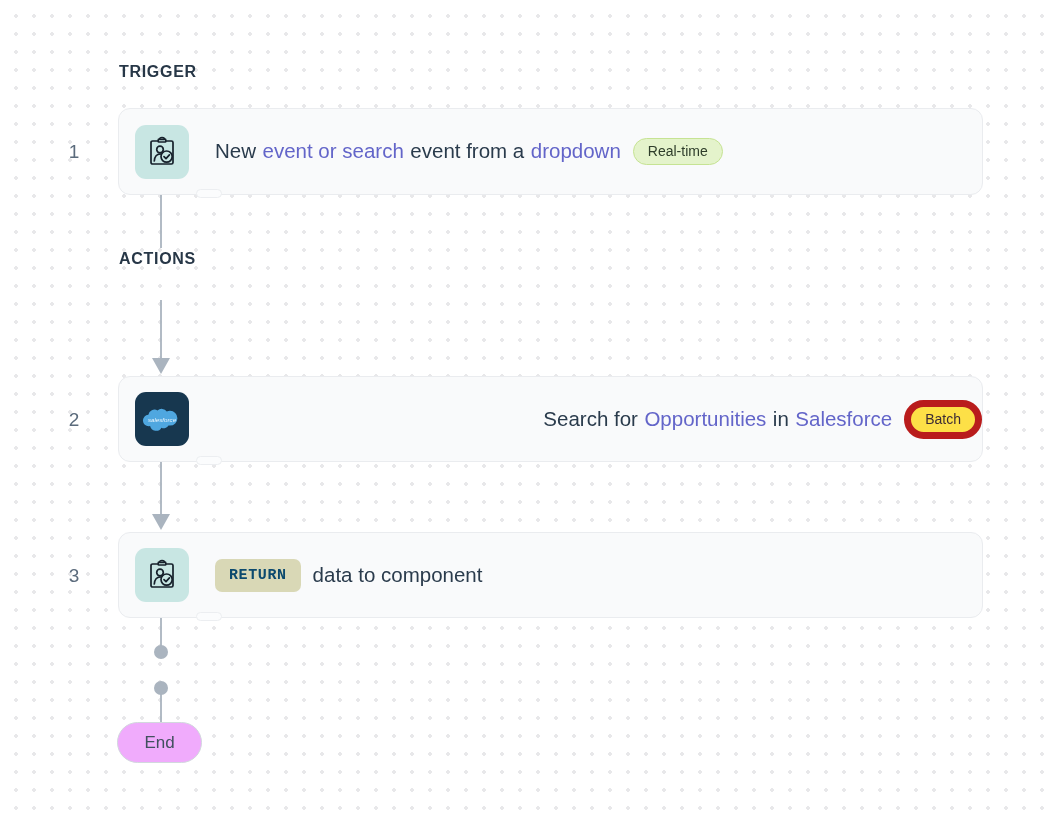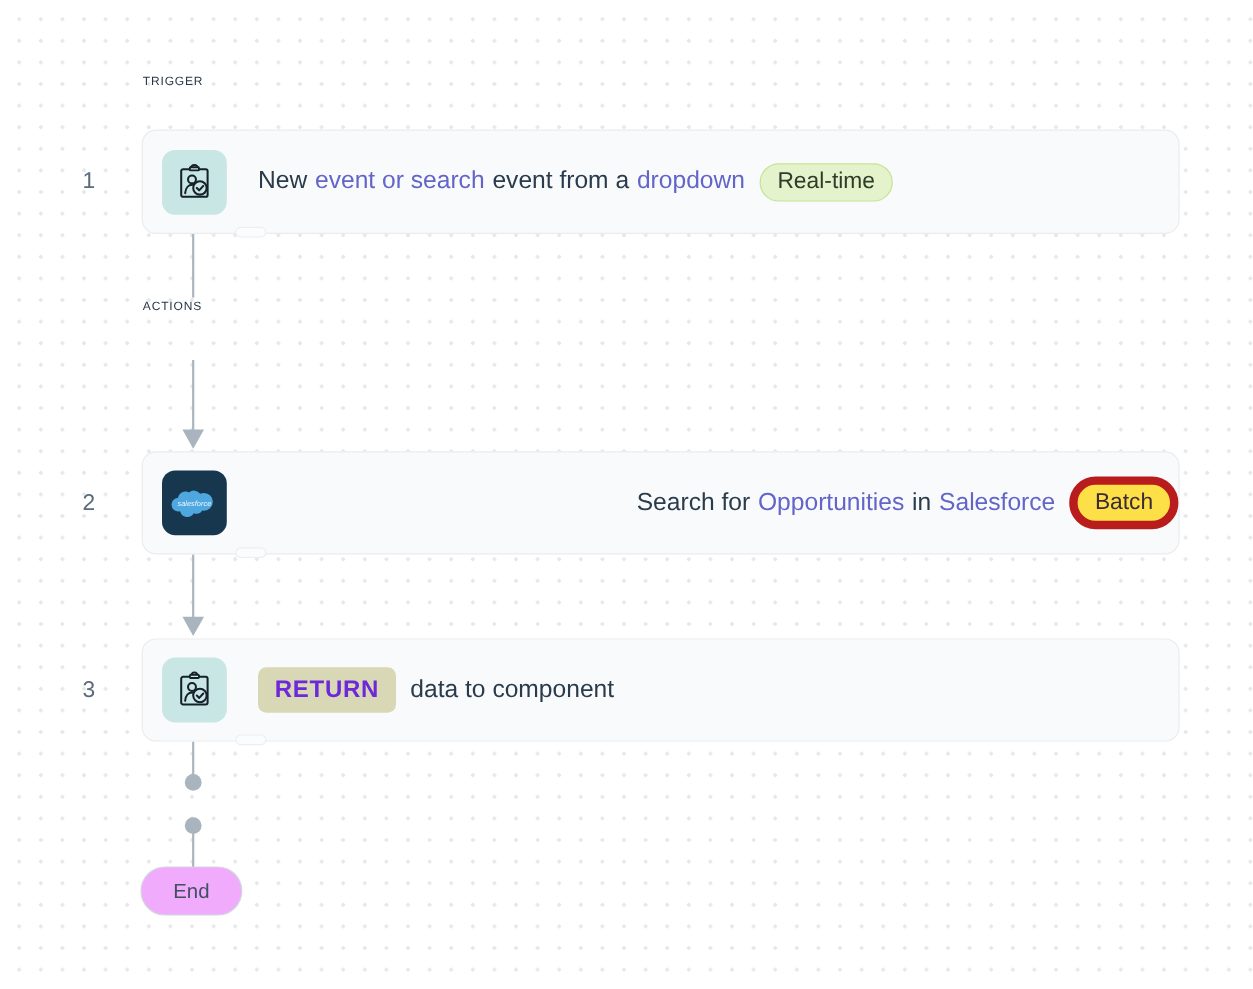--- a/index.html
+++ b/index.html
@@ -21,22 +21,22 @@
   }
 
   #canvas {
     position: absolute;
     inset: 0;
   }
 
   
   .section-header {
     position: absolute;
-    font-size: 10px;
-    font-weight: normal;
+    font-size: 16px;
+    font-weight: bold;
     letter-spacing: 0.7px;
     color: #273747;
     white-space: nowrap;
   }
   #trigger-header { left: 119px; top: 63px; }
   #actions-header { left: 119px; top: 250px; }
 
   
   .step-number {
     position: absolute;
@@ -106,21 +106,21 @@
   .card-text .link {
     color: #6365c9;
   }
   .sp { display: inline-block; width: 6.5px; }
 
   
   .badge {
     display: inline-flex;
     align-items: center;
     justify-content: center;
-    font-size: 19px;
+    font-size: 14px;
     border-radius: 999px;
     padding: 5px 14px 6px;
     margin-left: 12px;
     line-height: 1;
     white-space: nowrap;
   }
   .badge.realtime {
     background: #e4f3cb;
     border: 1px solid #c6e393;
     color: #2e3d2a;
@@ -129,28 +129,29 @@
     background: #fde047;
     border: 7px solid #b91c1c;
     color: #3c2b35;
   }
 
   .tag-return {
     display: inline-flex;
     align-items: center;
     justify-content: center;
     background: #d9d8b6;
-    color: #6d28d9;
+    color: #0c4a6e;
     font-weight: bold;
-    font-size: 20px;
+    font-size: 15px;
     letter-spacing: 0.6px;
     border-radius: 7px;
     padding: 9px 14px;
     line-height: 1;
     margin-right: 12px;
+    font-family: Liberation Mono, monospace;
   }
 
   
   #end-pill {
     position: absolute;
     left: 117px;
     top: 722px;
     width: 85px;
     height: 41px;
     border-radius: 21px;

